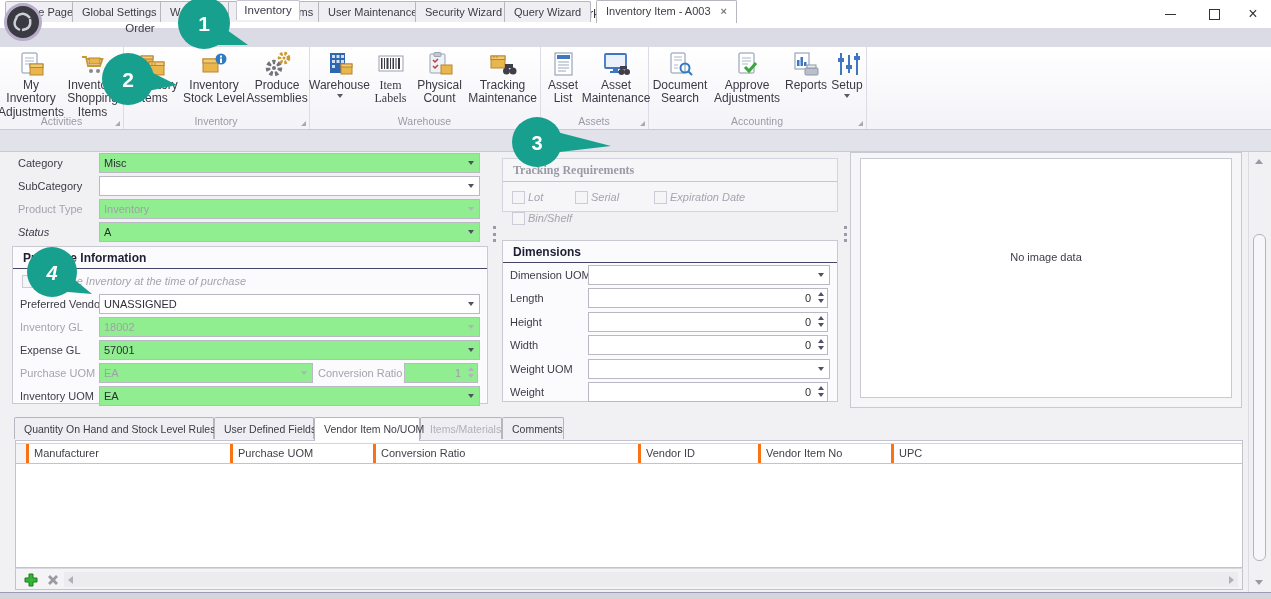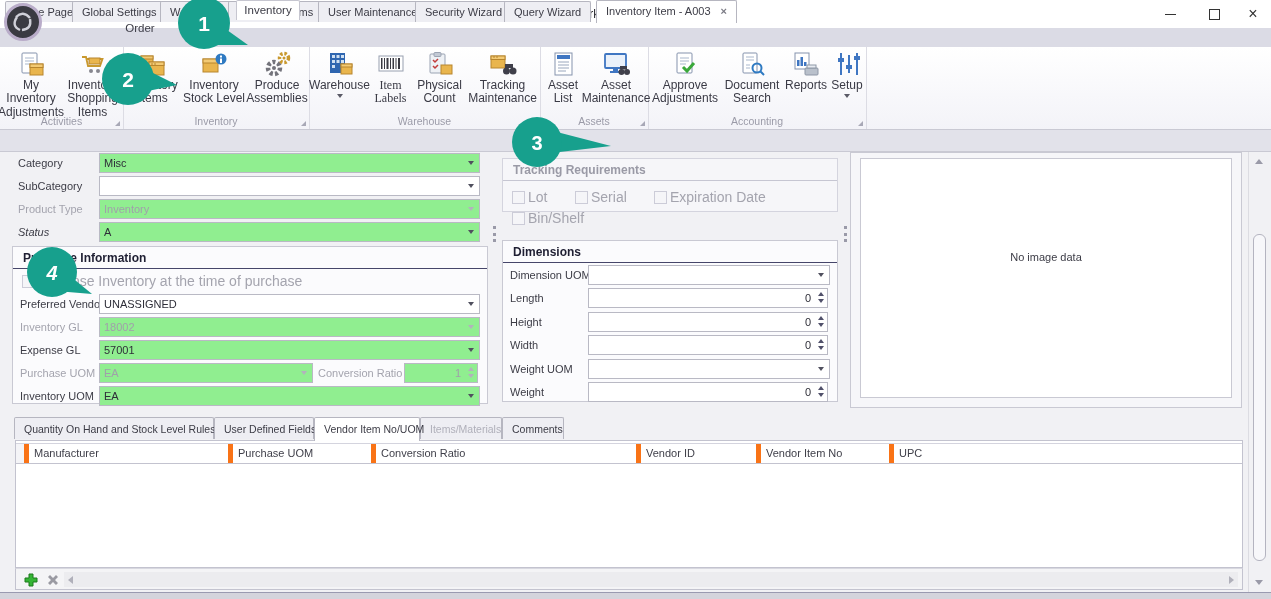--- a/index.html
+++ b/index.html
@@ -43,21 +43,21 @@
   .fld.dis .arr{border-top-color:#b2b2bc;}
   .fld.num{text-align:right;padding-right:16px;}
   .sp{position:absolute;right:3px;top:3px;}
   .sp i{display:block;width:0;height:0;border-left:3.5px solid transparent;border-right:3.5px solid transparent;}
   .sp .u{border-bottom:4px solid #50506a;}
   .sp .d{border-top:4px solid #50506a;margin-top:3px;}
   .fld.dis .sp .u{border-bottom-color:#b2b2bc;}
   .fld.dis .sp .d{border-top-color:#b2b2bc;}
   .cb{position:absolute;width:11px;height:11px;border:1px solid #b0b0bc;background:#fff;}
   .cb.dis{border-color:#ccccd8;background:#f5f5f8;}
-  .cblabel{position:absolute;font-size:14px;color:#a4a4ae;line-height:14px;white-space:nowrap;}
+  .cblabel{position:absolute;font-size:11px;color:#a4a4ae;line-height:14px;white-space:nowrap;font-style:italic;}
   .gbox{position:absolute;background:#fbfbfd;border:1px solid #c9c9d3;box-sizing:border-box;}
   .gtitle{font-size:12px;font-weight:bold;color:#1f1f33;padding:4px 10px 3px 10px;border-bottom:1px solid #46466a;}
   .gbox.dis{background:#f6f6f9;border-color:#d4d4de;}
   .gbox.dis .gtitle{color:#9a9aa6;border-bottom-color:#c6c6d2;}
   .grip{position:absolute;width:0;height:16px;border-left:3px dotted #9a9aa8;}
   
   .imgouter{position:absolute;left:850px;top:152px;width:392px;height:256px;background:#f6f6f9;border:1px solid #c9c9d3;box-sizing:border-box;padding-left:24px;}
   .imginner{position:absolute;left:9px;top:5px;width:372px;height:240px;background:#fff;border:1px solid #c9c9d3;box-sizing:border-box;}
   .noimg{position:absolute;left:0;right:0;top:92px;text-align:center;color:#3c3c46;font-size:11px;}
   
@@ -66,21 +66,21 @@
   .tri-up{width:0;height:0;border-left:4px solid transparent;border-right:4px solid transparent;border-bottom:5px solid #9a9aa8;}
   .tri-down{width:0;height:0;border-left:4px solid transparent;border-right:4px solid transparent;border-top:5px solid #9a9aa8;}
   .tri-left{width:0;height:0;border-top:4px solid transparent;border-bottom:4px solid transparent;border-right:5px solid #b0b0ba;}
   .tri-right{width:0;height:0;border-top:4px solid transparent;border-bottom:4px solid transparent;border-left:5px solid #b0b0ba;}
   
   .dettab{position:absolute;top:417px;height:22px;line-height:22px;padding:0 9px;background:#eeeef3;border:1px solid #b6b6c0;border-bottom:none;border-radius:2px 2px 0 0;font-size:10.5px;color:#3c3c46;white-space:nowrap;box-sizing:border-box;}
   .dettab.active{background:#fff;height:24px;top:417px;z-index:3;}
   .dettab.dis{color:#b0b0ba;}
   .vtable{position:absolute;left:15px;top:440px;width:1228px;height:128px;background:#fff;border:1px solid #c3c3cf;box-sizing:border-box;}
   .thead{position:absolute;left:0;top:2px;right:0;height:19px;border-top:1px solid #d4d4de;border-bottom:1px solid #c3c3cf;display:flex;}
-  .th{height:19px;line-height:19px;padding-left:5px;border-right:5px solid #f97316;font-size:11px;color:#3f3f49;box-sizing:border-box;overflow:hidden;white-space:nowrap;}
+  .th{height:19px;line-height:19px;padding-left:5px;border-right:3px solid #f97316;font-size:11px;color:#3f3f49;box-sizing:border-box;overflow:hidden;white-space:nowrap;}
   .rowind{background:#f4f4f7;}
   .btoolbar{position:absolute;left:15px;top:568px;width:1228px;height:22px;background:#f4f4f6;border:1px solid #c3c3cf;border-top:1px solid #d8d8e0;box-sizing:border-box;}
   .hscroll{position:absolute;left:48px;right:4px;top:3px;height:15px;background:#ececef;display:flex;align-items:center;justify-content:space-between;padding:0 4px;box-sizing:border-box;}
   .bottomedge{position:absolute;left:0;top:592px;width:100%;height:7px;background:#d4d4dc;border-top:1px solid #9a9ab0;box-sizing:border-box;}
   
   .callout{position:absolute;z-index:100;}
   .callout text{font-family:"Liberation Sans",sans-serif;font-weight:bold;fill:#ffffff;}
 </style>
 </head>
 <body>
@@ -287,40 +287,40 @@
         </span>
         <span>Asset Maintenance</span>
       </div>
     </div>
     <div class="gcap">Assets</div>
     <div class="glaunch"></div>
   </div>
 
   <div class="rgroup" style="left:648px;width:218px;">
     <div class="rbtns">
-      <div class="rbtn" style="width:72px;">
-        <span class="ric">
-          <svg width="28" height="27">
-              <rect x="6" y="2" width="15" height="20" rx="1" fill="#fff" stroke="#8593ad"></rect>
-              <path d="M9 7h9M9 10h9M9 13h6" stroke="#a9b7cc" fill="none"></path>
-              <path d="M12 16l4 4 7-8" stroke="#3aa83a" stroke-width="3" fill="none"></path>
-            </svg>
-        </span>
-        <span>Approve Adjustments</span>
-      </div>
       <div class="rbtn" style="width:62px;">
         <span class="ric">
           <svg width="28" height="27">
               <rect x="5" y="2" width="14" height="20" rx="1" fill="#fff" stroke="#8593ad"></rect>
               <path d="M8 6h8M8 9h8M8 14h4M8 17h4" stroke="#a9b7cc" fill="none"></path>
               <circle cx="19" cy="17" r="4.5" fill="none" stroke="#2f7ac2" stroke-width="2"></circle>
               <path d="M22.5 20.5L26 24" stroke="#2f7ac2" stroke-width="2"></path>
             </svg>
         </span>
         <span>Document Search</span>
+      </div>
+      <div class="rbtn" style="width:72px;">
+        <span class="ric">
+          <svg width="28" height="27">
+              <rect x="6" y="2" width="15" height="20" rx="1" fill="#fff" stroke="#8593ad"></rect>
+              <path d="M9 7h9M9 10h9M9 13h6" stroke="#a9b7cc" fill="none"></path>
+              <path d="M12 16l4 4 7-8" stroke="#3aa83a" stroke-width="3" fill="none"></path>
+            </svg>
+        </span>
+        <span>Approve Adjustments</span>
       </div>
       <div class="rbtn" style="width:46px;">
         <span class="ric">
           <svg width="28" height="27">
               <rect x="3" y="2" width="14" height="16" fill="#fff" stroke="#8593ad"></rect>
               <g fill="#3f76c2">
                 <rect x="5" y="9" width="2.5" height="6"></rect>
                 <rect x="8.5" y="6" width="2.5" height="9"></rect>
                 <rect x="12" y="11" width="2.5" height="4"></rect>
               </g>
@@ -399,21 +399,21 @@
         <i class="u"></i>
         <i class="d"></i>
       </span></div>
 
   <div class="flabel" style="left:20px;top:386px;">Inventory UOM</div>
   <div class="fld green" style="left:99px;top:386px;width:357px;"><span>EA</span><span class="arr"></span></div>
 
   <div class="grip" style="left:493px;top:226px;"></div>
   <div class="grip" style="left:844px;top:226px;"></div>
 
-  <div class="gbox dis" style="left:502px;top:158px;width:336px;height:54px;">
+  <div class="gbox dis" style="left:502px;top:158px;width:336px;height:54px;font-family:Liberation Serif, serif;">
     <div class="gtitle">Tracking Requirements</div>
   </div>
   <span class="cb dis" style="left:512px;top:191px;"></span>
   <div class="cblabel" style="left:528px;top:190px;">Lot</div>
   <span class="cb dis" style="left:575px;top:191px;"></span>
   <div class="cblabel" style="left:591px;top:190px;">Serial</div>
   <span class="cb dis" style="left:654px;top:191px;"></span>
   <div class="cblabel" style="left:670px;top:190px;">Expiration Date</div>
   <span class="cb dis" style="left:512px;top:212px;"></span>
   <div class="cblabel" style="left:528px;top:211px;">Bin/Shelf</div>

